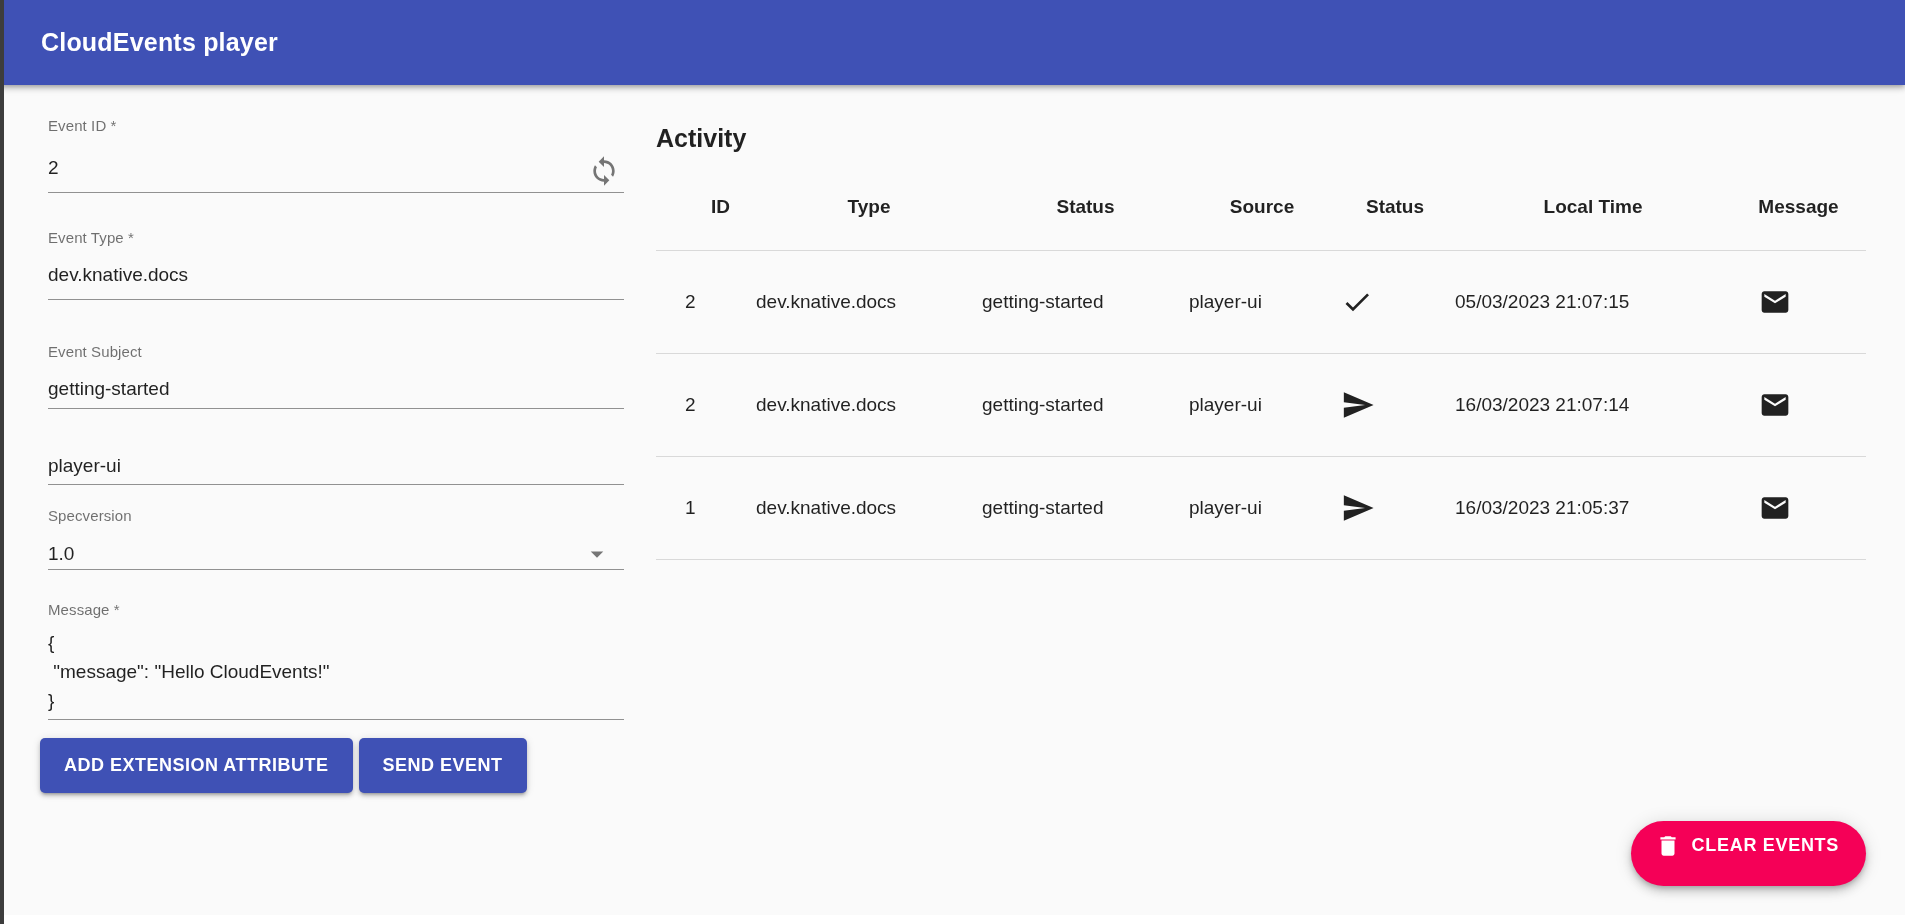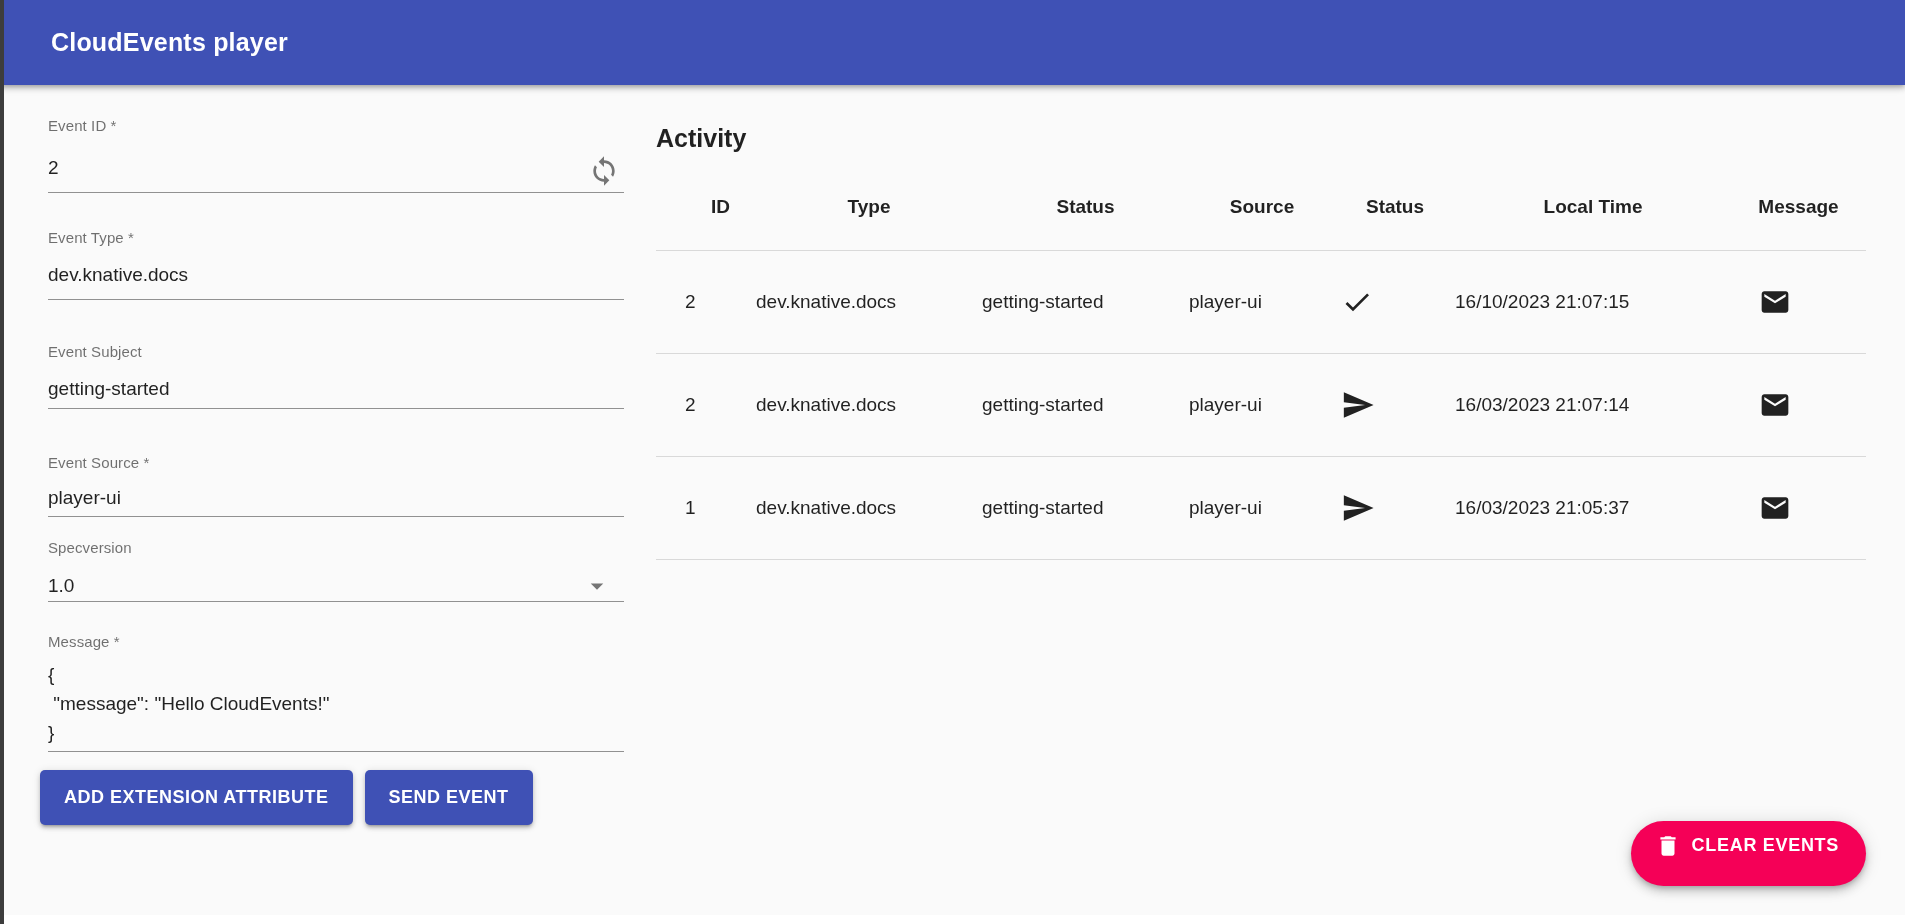--- a/index.html
+++ b/index.html
@@ -25,21 +25,21 @@
   
   .app-bar {
     height: 85px;
     background: #3f51b5;
     display: flex; align-items: center;
     padding-left: 37px;
     box-shadow: 0 2px 4px -1px rgba(0,0,0,0.2), 0 4px 5px 0 rgba(0,0,0,0.14), 0 1px 10px 0 rgba(0,0,0,0.12);
     position: relative; z-index: 10;
   }
   .app-title {
-    margin: 14px;
+    margin: 4px;
     font-size: 25px; font-weight: 700;
     color: #ffffff; letter-spacing: 0.2px;
   }
   
   main { display: flex; align-items: flex-start; padding: 0 39px 0 38px; }
   .panel-heading {
     font-size: 25px; font-weight: 700;
     margin: 38px 0 0 0; color: rgba(0,0,0,0.87);
     line-height: 30px;
   }
@@ -77,21 +77,21 @@
   .dropdown-icon { width: 30px; height: 30px; fill: #757575; margin-right: 12px; flex: none; }
   .message-input {
     display: block; width: 100%;
     border: none; outline: none; background: transparent; resize: none;
     font-family: "Liberation Sans", sans-serif;
     font-size: 19px; line-height: 29px; color: rgba(0,0,0,0.87);
     height: 87px; padding: 0; margin-top: 9px;
     white-space: pre; overflow: hidden;
   }
   .f6 .underline { border-bottom: 1px solid rgba(0,0,0,0.42); padding-bottom: 4px; }
-  .button-row { margin-top: 18px; margin-left: -8px; display: flex; gap: 12px; }
+  .button-row { margin-top: 18px; margin-left: -8px; display: flex; gap: 6px; }
   .btn-primary {
     height: 55px;
     background: #3f51b5; color: #ffffff;
     border: none; border-radius: 5px;
     font-family: "Liberation Sans", sans-serif;
     font-size: 18px; font-weight: 700; letter-spacing: 0.5px;
     padding: 0 24px;
     box-shadow: 0 3px 3px -2px rgba(0,0,0,0.25), 0 3px 4px 0 rgba(0,0,0,0.16), 0 1px 8px 0 rgba(0,0,0,0.12);
     cursor: pointer;
   }
@@ -172,21 +172,20 @@
       </div>
 
       <div class="field f3">
         <label>Event Subject</label>
         <div class="input-row">
           <input class="text-input" type="text" value="getting-started" style="">
         </div>
       </div>
 
       <div class="field f4">
-        <label>Event Source *</label>
         <div class="input-row">
           <input class="text-input" type="text" value="player-ui" style="">
         </div>
       </div>
 
       <div class="field f5">
         <label>Specversion</label>
         <div class="input-row select-row">
           <span class="text-input">1.0</span>
           <svg class="dropdown-icon" viewBox="0 0 24 24">
@@ -241,21 +240,21 @@
           <td>dev.knative.docs</td>
           <td>getting-started</td>
           <td>player-ui</td>
           <td>
             <span class="status-icon icon-check">
               <svg viewBox="0 0 24 24">
                   <path d="M9 16.17L4.83 12l-1.42 1.41L9 19 21 7l-1.41-1.41z"></path>
                 </svg>
             </span>
           </td>
-          <td>16/10/2023 21:07:15</td>
+          <td>05/03/2023 21:07:15</td>
           <td>
             <button class="mail-btn">
               <span>
                 <svg viewBox="0 0 24 24">
                     <path d="M20 4H4c-1.1 0-1.99.9-1.99 2L2 18c0 1.1.9 2 2 2h16c1.1 0 2-.9 2-2V6c0-1.1-.9-2-2-2zm0 4l-8 5-8-5V6l8 5 8-5v2z"></path>
                   </svg>
               </span>
             </button>
           </td>
         </tr>

